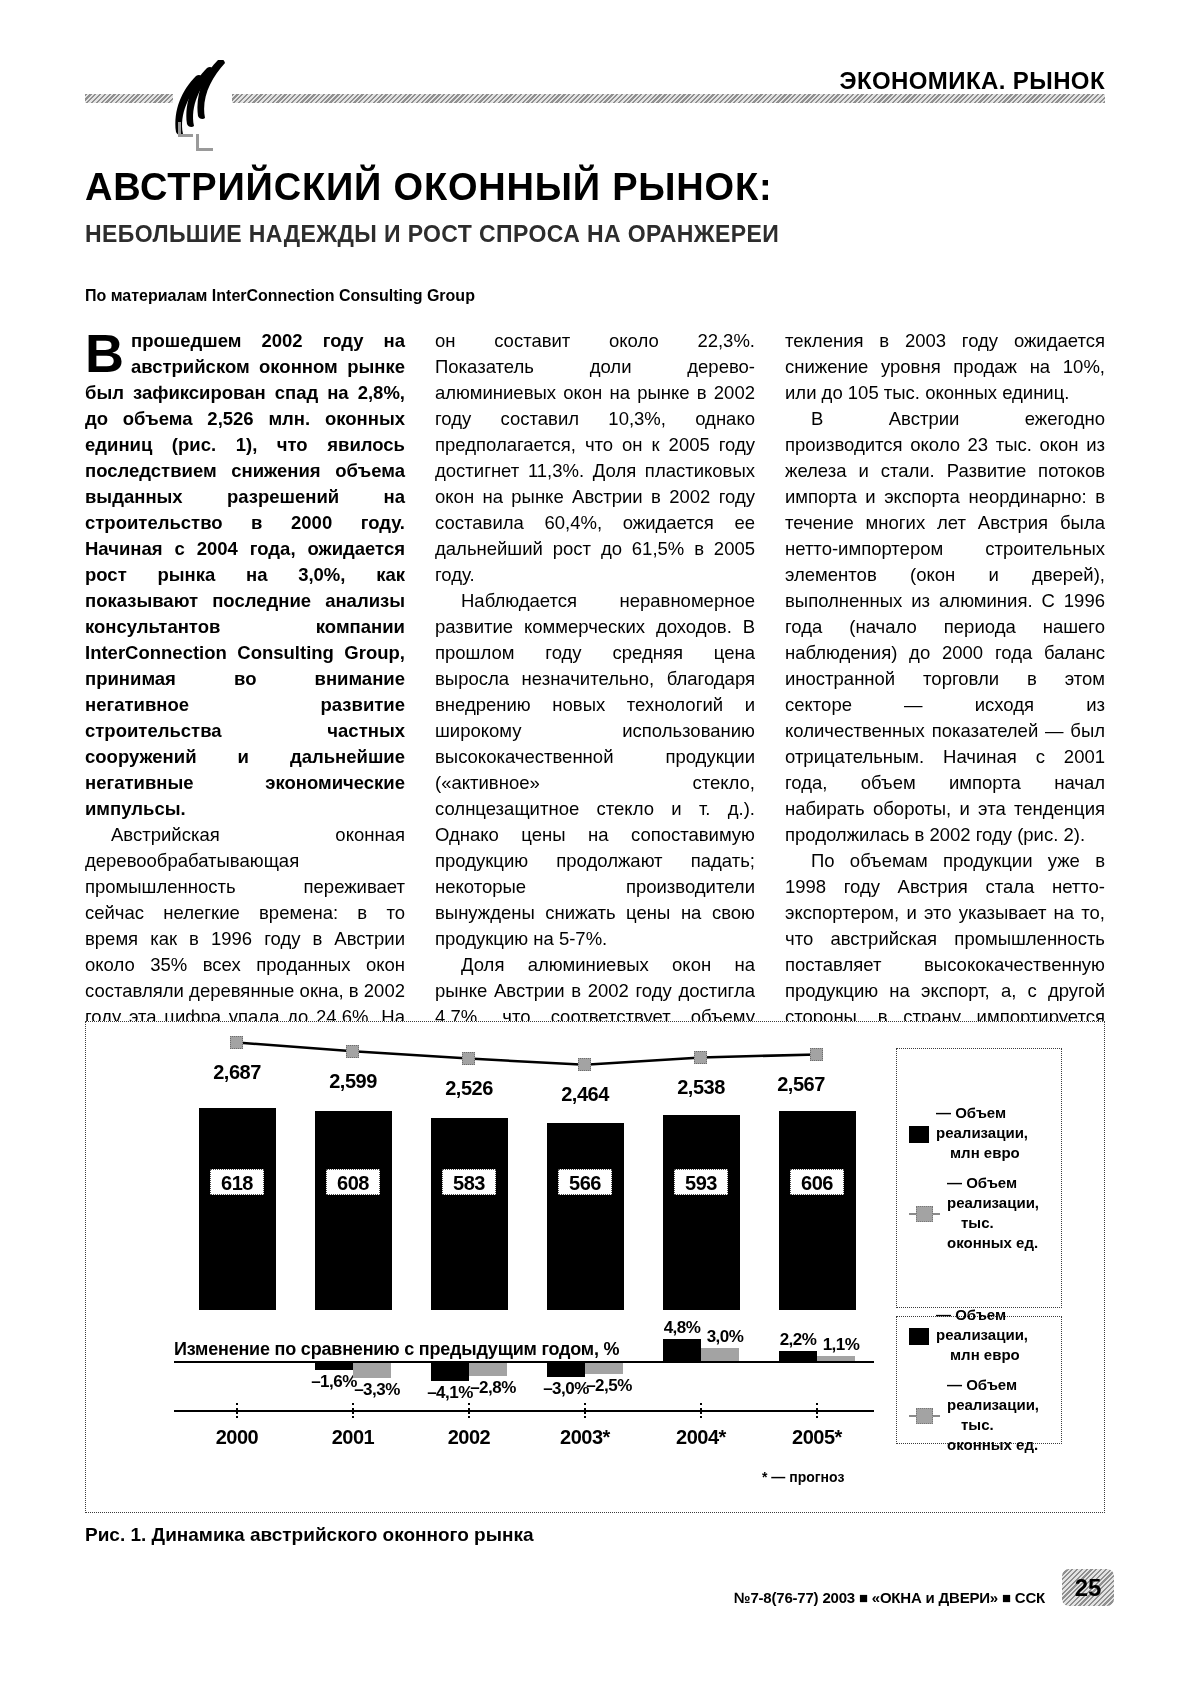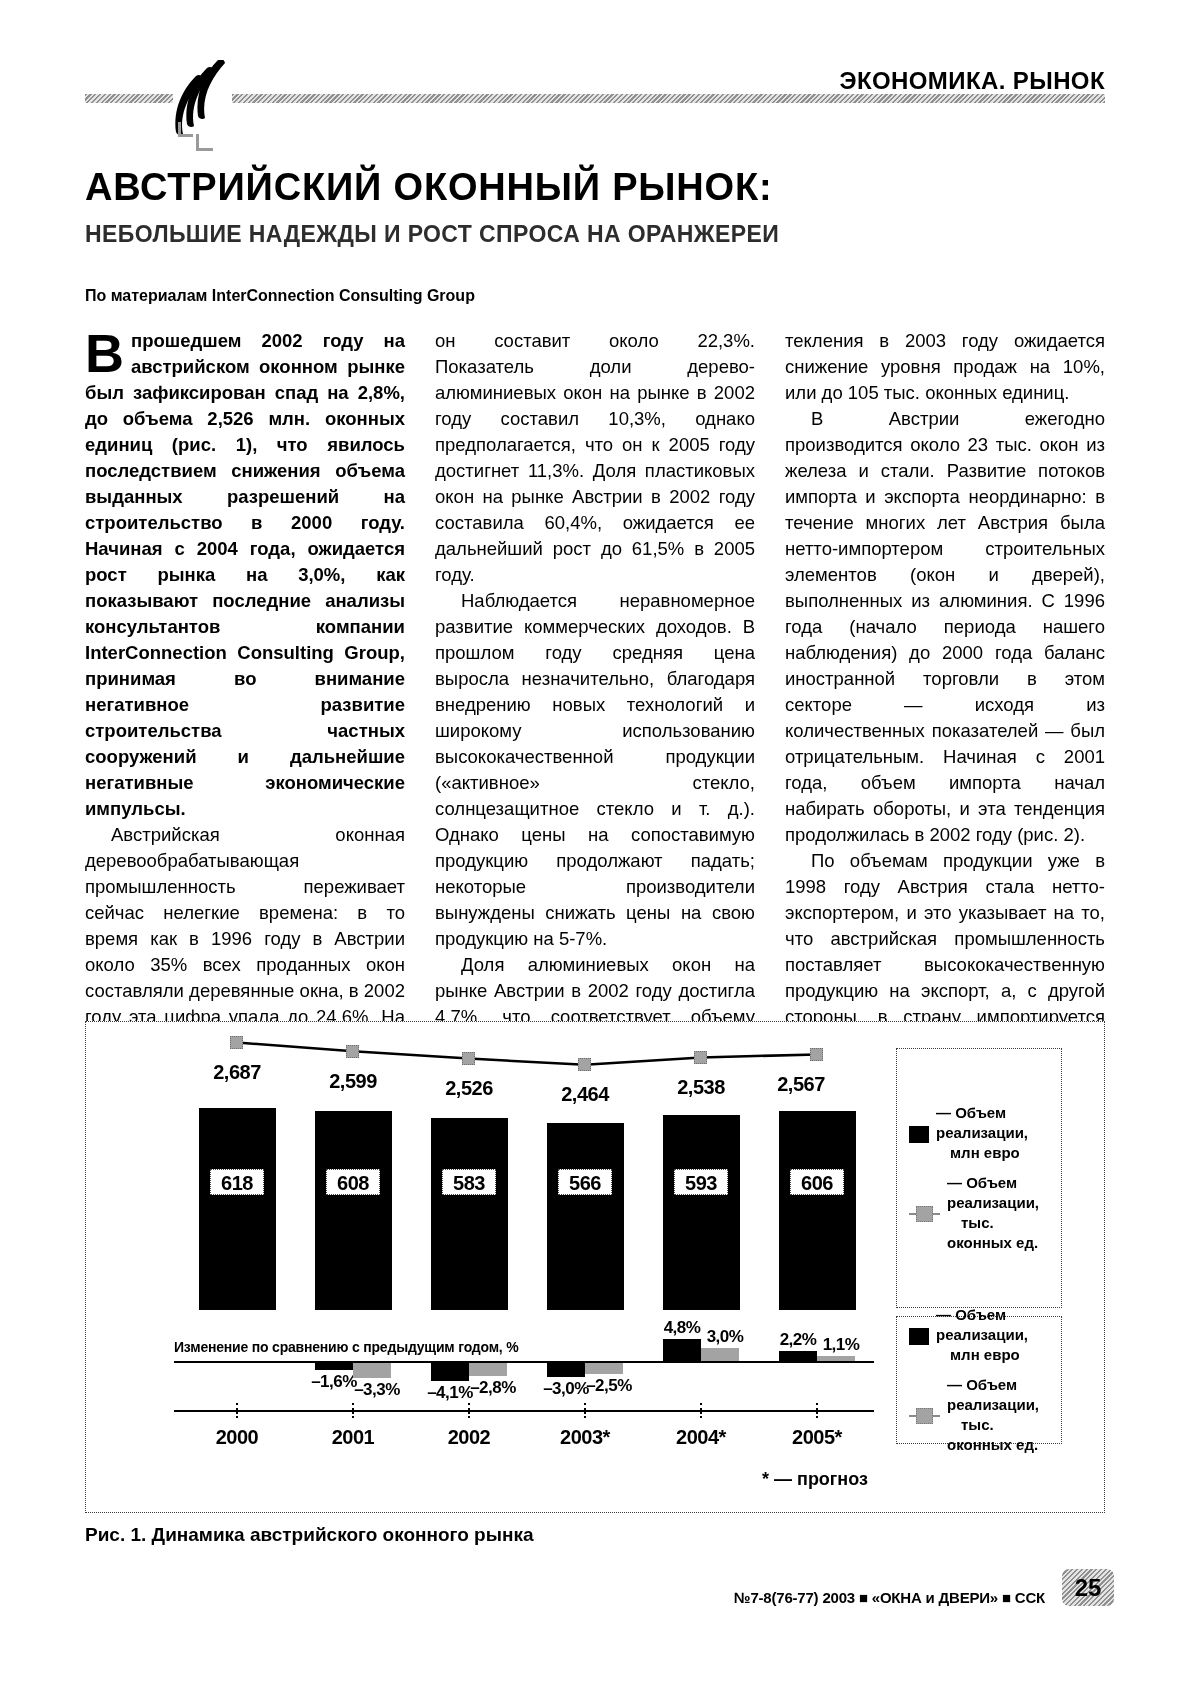--- a/index.html
+++ b/index.html
@@ -39,26 +39,26 @@
             text-align:center; letter-spacing:-0.5px; }
   .lineval { font-weight:700; font-size:20px; text-align:center; letter-spacing:-0.5px; }
   .legend-box { border:1px dotted #3c3c3c; display:flex; flex-direction:column; justify-content:center;
                 padding:6px 4px 6px 12px; }
   .lentry { display:flex; gap:7px; font-weight:700; font-size:15px; line-height:20px; margin:5px 0; }
   .lsw { display:flex; align-items:center; margin-top:2px; flex:0 0 auto; }
   .sq-black { width:20px; height:17px; background:#000; }
   .dash { width:7px; height:2px; background:#8a8a8a; }
   .sq-gray { width:15px; height:14px; background:#a3a3a3; border:1px dotted #777; }
   .l2 { margin-left:14px; }
-  .pct-title { font-weight:700; font-size:14px; letter-spacing:-0.2px; }
+  .pct-title { font-weight:700; font-size:18px; letter-spacing:-0.2px; }
   .axis { background:#000; }
   .tick { border-left:2px dotted #000; }
   .yearlbl { font-weight:700; font-size:20px; text-align:center; letter-spacing:-0.5px; }
   .pctlbl { font-weight:700; font-size:17px; text-align:center; letter-spacing:-0.5px; }
-  .footnote { font-weight:700; font-size:18px; }
+  .footnote { font-weight:700; font-size:14px; }
 
   .caption { position:absolute; left:85px; top:1524px; font-weight:700; font-size:19px; }
   .footer-line { position:absolute; top:1589px; left:545px; width:500px; text-align:right;
                  font-weight:700; font-size:15px; letter-spacing:-0.2px; }
   .page-badge { position:absolute; left:1062px; top:1569px; width:52px; height:37px;
                 display:flex; align-items:center; justify-content:center;border-radius:7px; }
   .page-badge span { font-weight:700; font-size:24px; }
 </style>
 </head>
 <body>

